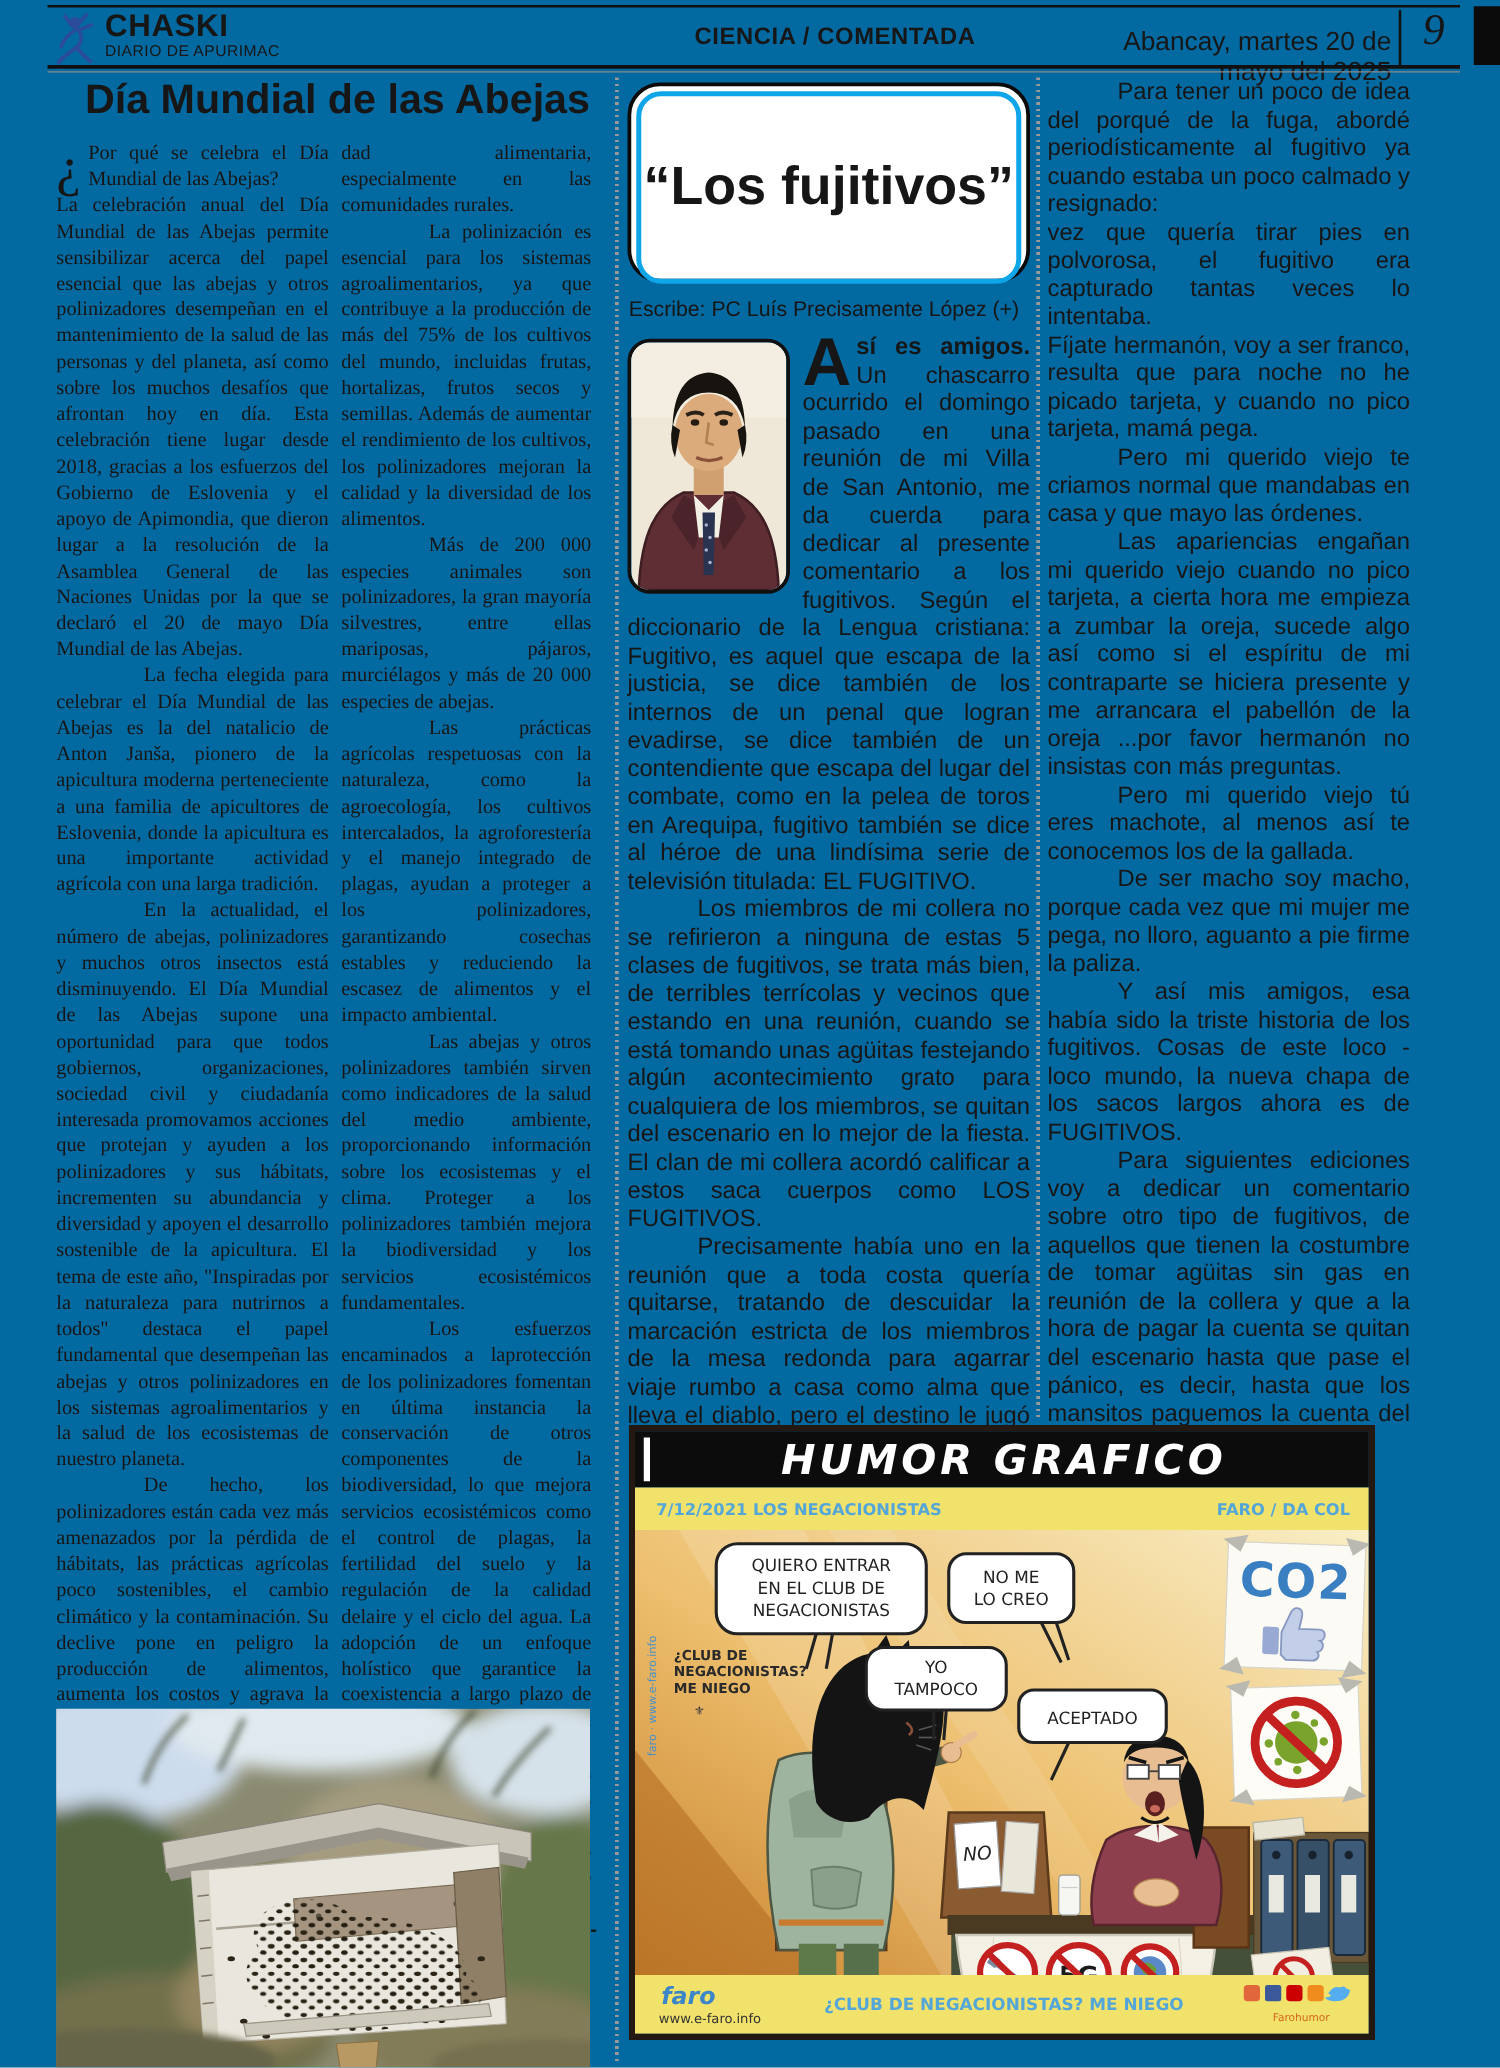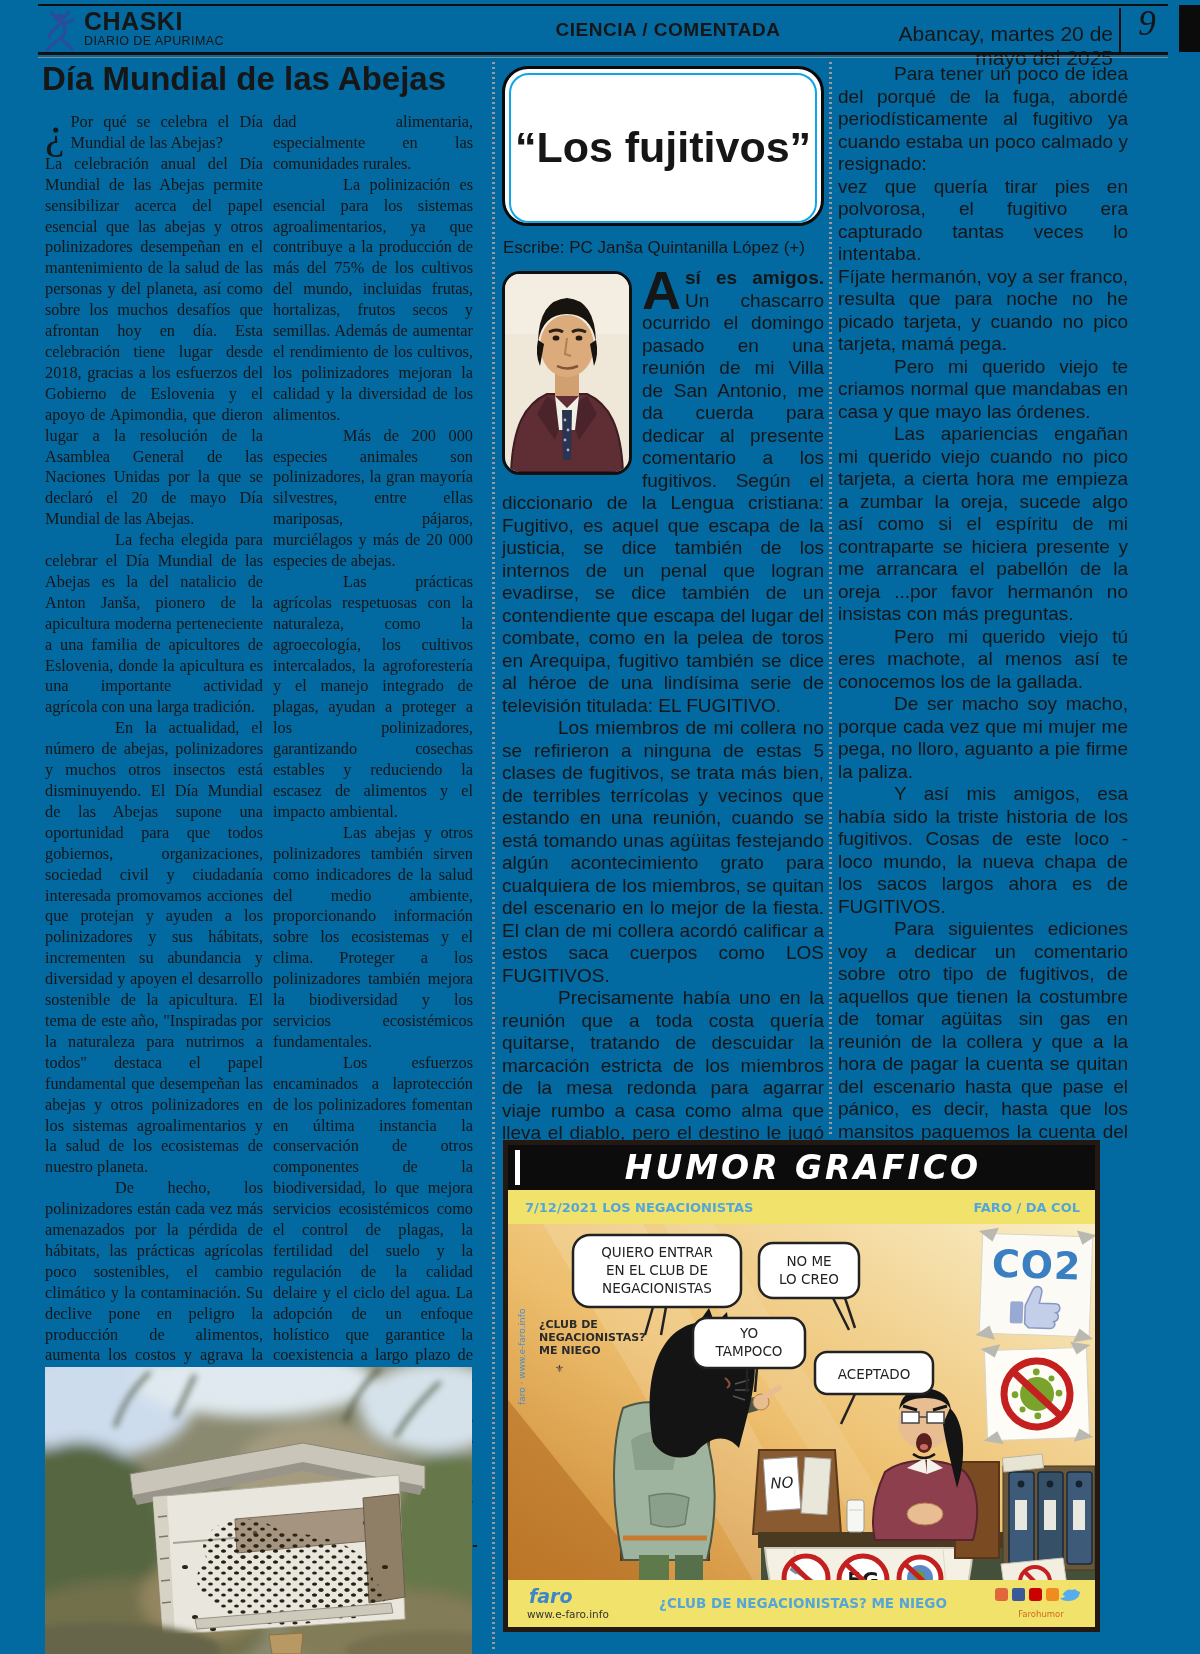--- a/index.html
+++ b/index.html
@@ -23,35 +23,35 @@
         font-family:"Liberation Serif",serif;font-style:italic;font-size:35px;}
   .hdr-rule{left:38px;top:52px;width:1130px;height:3px;background:#101010;}
   .hdr-rule2{left:38px;top:57px;width:1130px;height:1px;background:#8a8a8a;}
 
   
   .vdots{width:3px;background-image:repeating-linear-gradient(to bottom,#9a9a9a 0 2px,transparent 2px 5px);}
   .sep1{left:492px;top:62px;height:1590px;}
   .sep2{left:829px;top:62px;height:1072px;}
 
   
-  .art-title{left:42px;top:62px;width:430px;text-align:left;
+  .art-title{left:42px;top:62px;width:430px;text-align:right;
         font-family:"Liberation Sans",sans-serif;font-weight:bold;font-size:33px;line-height:1.05;}
   .lcol{font-size:16.3px;line-height:20.9px;text-align:justify;}
   .lcol1{left:45px;top:112px;width:218px;}
   .lcol2{left:273px;top:112px;width:200px;}
   .sp{margin:0;}
   .sp.ind{text-indent:70px;}
   .dropq{float:left;font-size:44px;line-height:38px;margin:3px 6px 0 0;}
   .urltxt{font-family:"Liberation Sans",sans-serif;font-weight:bold;}
 
   
   .mcol{left:502px;top:66px;width:322px;font-family:"Liberation Sans",sans-serif;}
   .kicker{font-size:15px;margin:0 0 8px 1px;}
   .titlebox{border:3px solid #0a0a0a;border-radius:26px;padding:4px;height:146px;background:#fff;}
-  .titlebox-inner{border:2px solid #0ea5e9;border-radius:20px;height:100%;display:flex;align-items:center;justify-content:center;
+  .titlebox-inner{border:4px solid #0ea5e9;border-radius:20px;height:100%;display:flex;align-items:center;justify-content:center;
         text-align:right;font-weight:bold;font-size:43px;line-height:1.25;}
   .byline{font-size:17px;margin:12px 0 9px 1px;}
   .mbody{font-size:19px;line-height:22.5px;text-align:justify;}
   .portrait{float:left;margin:4px 10px 2px 0;border:3px solid #101010;border-radius:18px;overflow:hidden;display:block;}
   .dropA{float:left;font-weight:bold;font-size:54px;line-height:42px;margin:2px 4px 0 0;}
   .mp{margin:0;}
   .mp.ind{text-indent:56px;}
 
   
   .rcol{left:838px;top:63px;width:290px;font-family:"Liberation Sans",sans-serif;
@@ -118,21 +118,21 @@
     <p class="sp ind">Más de 200 000 especies animales son polinizadores, la gran mayoría silvestres, entre ellas mariposas, pájaros, murciélagos y más de 20 000 especies de abejas.</p>
     <p class="sp ind">Las prácticas agrícolas respetuosas con la naturaleza, como la agroecología, los cultivos intercalados, la agroforestería y el manejo integrado de plagas, ayudan a proteger a los polinizadores, garantizando cosechas estables y reduciendo la escasez de alimentos y el impacto ambiental.</p>
     <p class="sp ind">Las abejas y otros polinizadores también sirven como indicadores de la salud del medio ambiente, proporcionando información sobre los ecosistemas y el clima. Proteger a los polinizadores también mejora la biodiversidad y los servicios ecosistémicos fundamentales.</p>
     <p class="sp ind"><span>Los esfuerzos encaminados a laprotección de los polinizadores fomentan en última instancia la conservación de otros componentes de la biodiversidad, lo que mejora servicios ecosistémicos como el control de plagas, la fertilidad del suelo y la regulación de la calidad delaire y el ciclo del agua. La adopción de un enfoque holístico que garantice la coexistencia a largo plazo de las prácticas agrícolas para la producción de alimentos, fibras y combustibles es necesaria para lograrsistemas agroalimentarios sostenibles. Todos podemos hacer algo para salvaguardar el futuro de los polinizadores.</span> <b class="urltxt">https://www.fao.org/world-bee-day/es</b></p>
   </div>
 
   <div class="abs mcol">
     <div class="titlebox">
       <div class="titlebox-inner">“Los fujitivos”</div>
     </div>
-    <div class="byline">Escribe: PC Janša Quintanilla López (+)</div>
+    <div class="byline">Escribe: PC Luís Precisamente López (+)</div>
     <div class="mbody">
       <svg class="portrait" width="124" height="198" viewBox="0 0 124 198">
         <rect x="0" y="0" width="124" height="198" fill="#efe8d8"></rect>
         <rect x="0" y="0" width="124" height="60" fill="#f3eee1"></rect>
         <path d="M6,198 C 8,152 20,130 42,120 L 82,120 C 104,130 116,152 118,198 Z" fill="#5e2e34" stroke="#3e1e23" stroke-width="2"></path>
         <polygon points="42,122 62,134 50,166 32,140" fill="#4a242a"></polygon>
         <polygon points="82,122 62,134 74,166 92,140" fill="#4a242a"></polygon>
         <polygon points="50,122 62,134 74,122 70,156 54,156" fill="#f2efe4"></polygon>
         <polygon points="57,136 67,136 66,186 58,186" fill="#2a3450"></polygon>
         <circle cx="60" cy="146" r="1.4" fill="#aab6d0"></circle>

